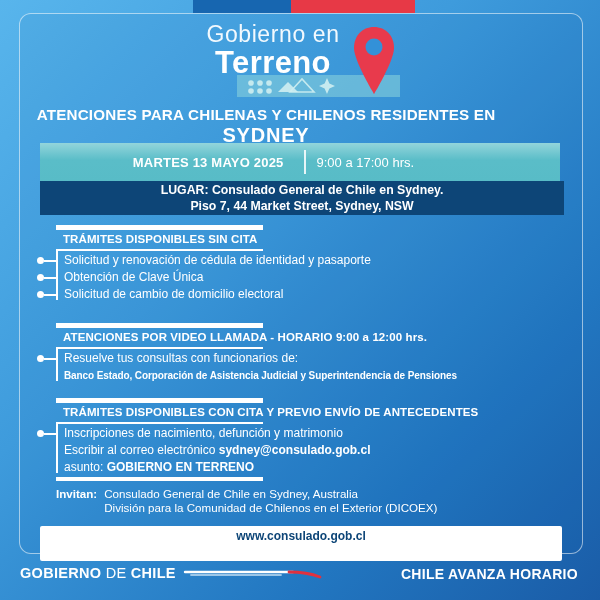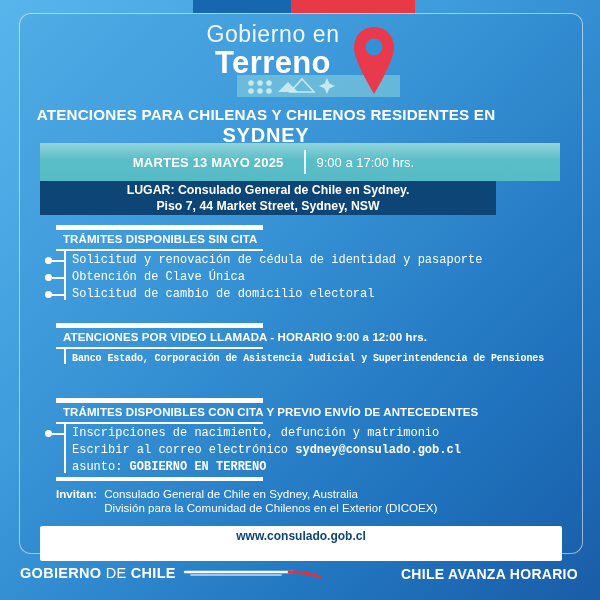--- a/index.html
+++ b/index.html
@@ -27,29 +27,29 @@
   .title-l1{font-size:15.2px;letter-spacing:.2px;}
   .title-l2{font-size:20px;letter-spacing:.8px;margin-top:1px;}
   
   .datebar{position:absolute;left:40px;top:143px;width:520px;height:38px;display:flex;align-items:center;
     background:linear-gradient(180deg,#93d5db 0%,#5abdc8 45%,#58bcc7 100%);}
   .datebar .cell{flex:1;font-size:13px;}
   .cell-date{text-align:right;padding-right:20px;font-weight:700;letter-spacing:.2px;}
   .cell-time{text-align:left;padding-left:11px;font-weight:400;}
   .datebar .divider{width:2px;height:24px;background:rgba(255,255,255,.85);}
   
-  .locbar{position:absolute;left:40px;top:181px;width:456px;height:34px;background:#0d4577;
+  .locbar{position:absolute;left:40px;top:181px;width:524px;height:34px;background:#0d4577;
     text-align:center;font-weight:700;font-size:12.3px;line-height:15.5px;padding-top:2px;box-sizing:border-box;}
   
   .section{position:absolute;left:56px;width:505px;}
   .s1{top:225px;} .s2{top:323px;} .s3{top:398px;}
   .sec-bar{width:207px;height:5px;background:#fff;}
   .section h3{margin:3px 0 3px 7px;font-size:11.5px;font-weight:700;line-height:13px;letter-spacing:.1px;}
   .sec-rule{width:207px;height:2px;background:#fff;}
-  .section ul{list-style:none;margin:1px 8px 0;padding:0;position:relative;font-family:Liberation Mono, monospace;}
+  .section ul{list-style:none;margin:1px 0 0;padding:0;position:relative;}
   .section ul::before{content:"";position:absolute;left:0;top:-3px;bottom:3px;width:2px;background:#fff;}
   .section li{position:relative;padding:2px 0 2px 8px;font-size:12px;line-height:13px;white-space:nowrap;}
   .section li.dot::before{content:"";position:absolute;left:-19px;top:50%;width:7px;height:7px;
     margin-top:-3.5px;border-radius:50%;background:#fff;}
   .section li.dot::after{content:"";position:absolute;left:-12px;top:50%;width:12px;height:2px;
     margin-top:-1px;background:#fff;}
   .bold-note{font-weight:700;font-size:10px;letter-spacing:-.1px;}
   .b{font-weight:700;}
   
   .divider-bar{position:absolute;left:56px;top:477px;width:207px;height:4px;background:#fff;}
@@ -130,20 +130,21 @@
       <li class="dot">Obtención de Clave Única</li>
       <li class="dot">Solicitud de cambio de domicilio electoral</li>
     </ul>
   </div>
 
   <div class="section s2">
     <div class="sec-bar"></div>
     <h3>ATENCIONES POR VIDEO LLAMADA - HORARIO 9:00 a 12:00 hrs.</h3>
     <div class="sec-rule"></div>
     <ul>
+      <li class="dot">Resuelve tus consultas con funcionarios de:</li>
       <li>
         <span class="bold-note">Banco Estado, Corporación de Asistencia Judicial y Superintendencia de Pensiones</span>
       </li>
     </ul>
   </div>
 
   <div class="section s3">
     <div class="sec-bar"></div>
     <h3>TRÁMITES DISPONIBLES CON CITA Y PREVIO ENVÍO DE ANTECEDENTES</h3>
     <div class="sec-rule"></div>

